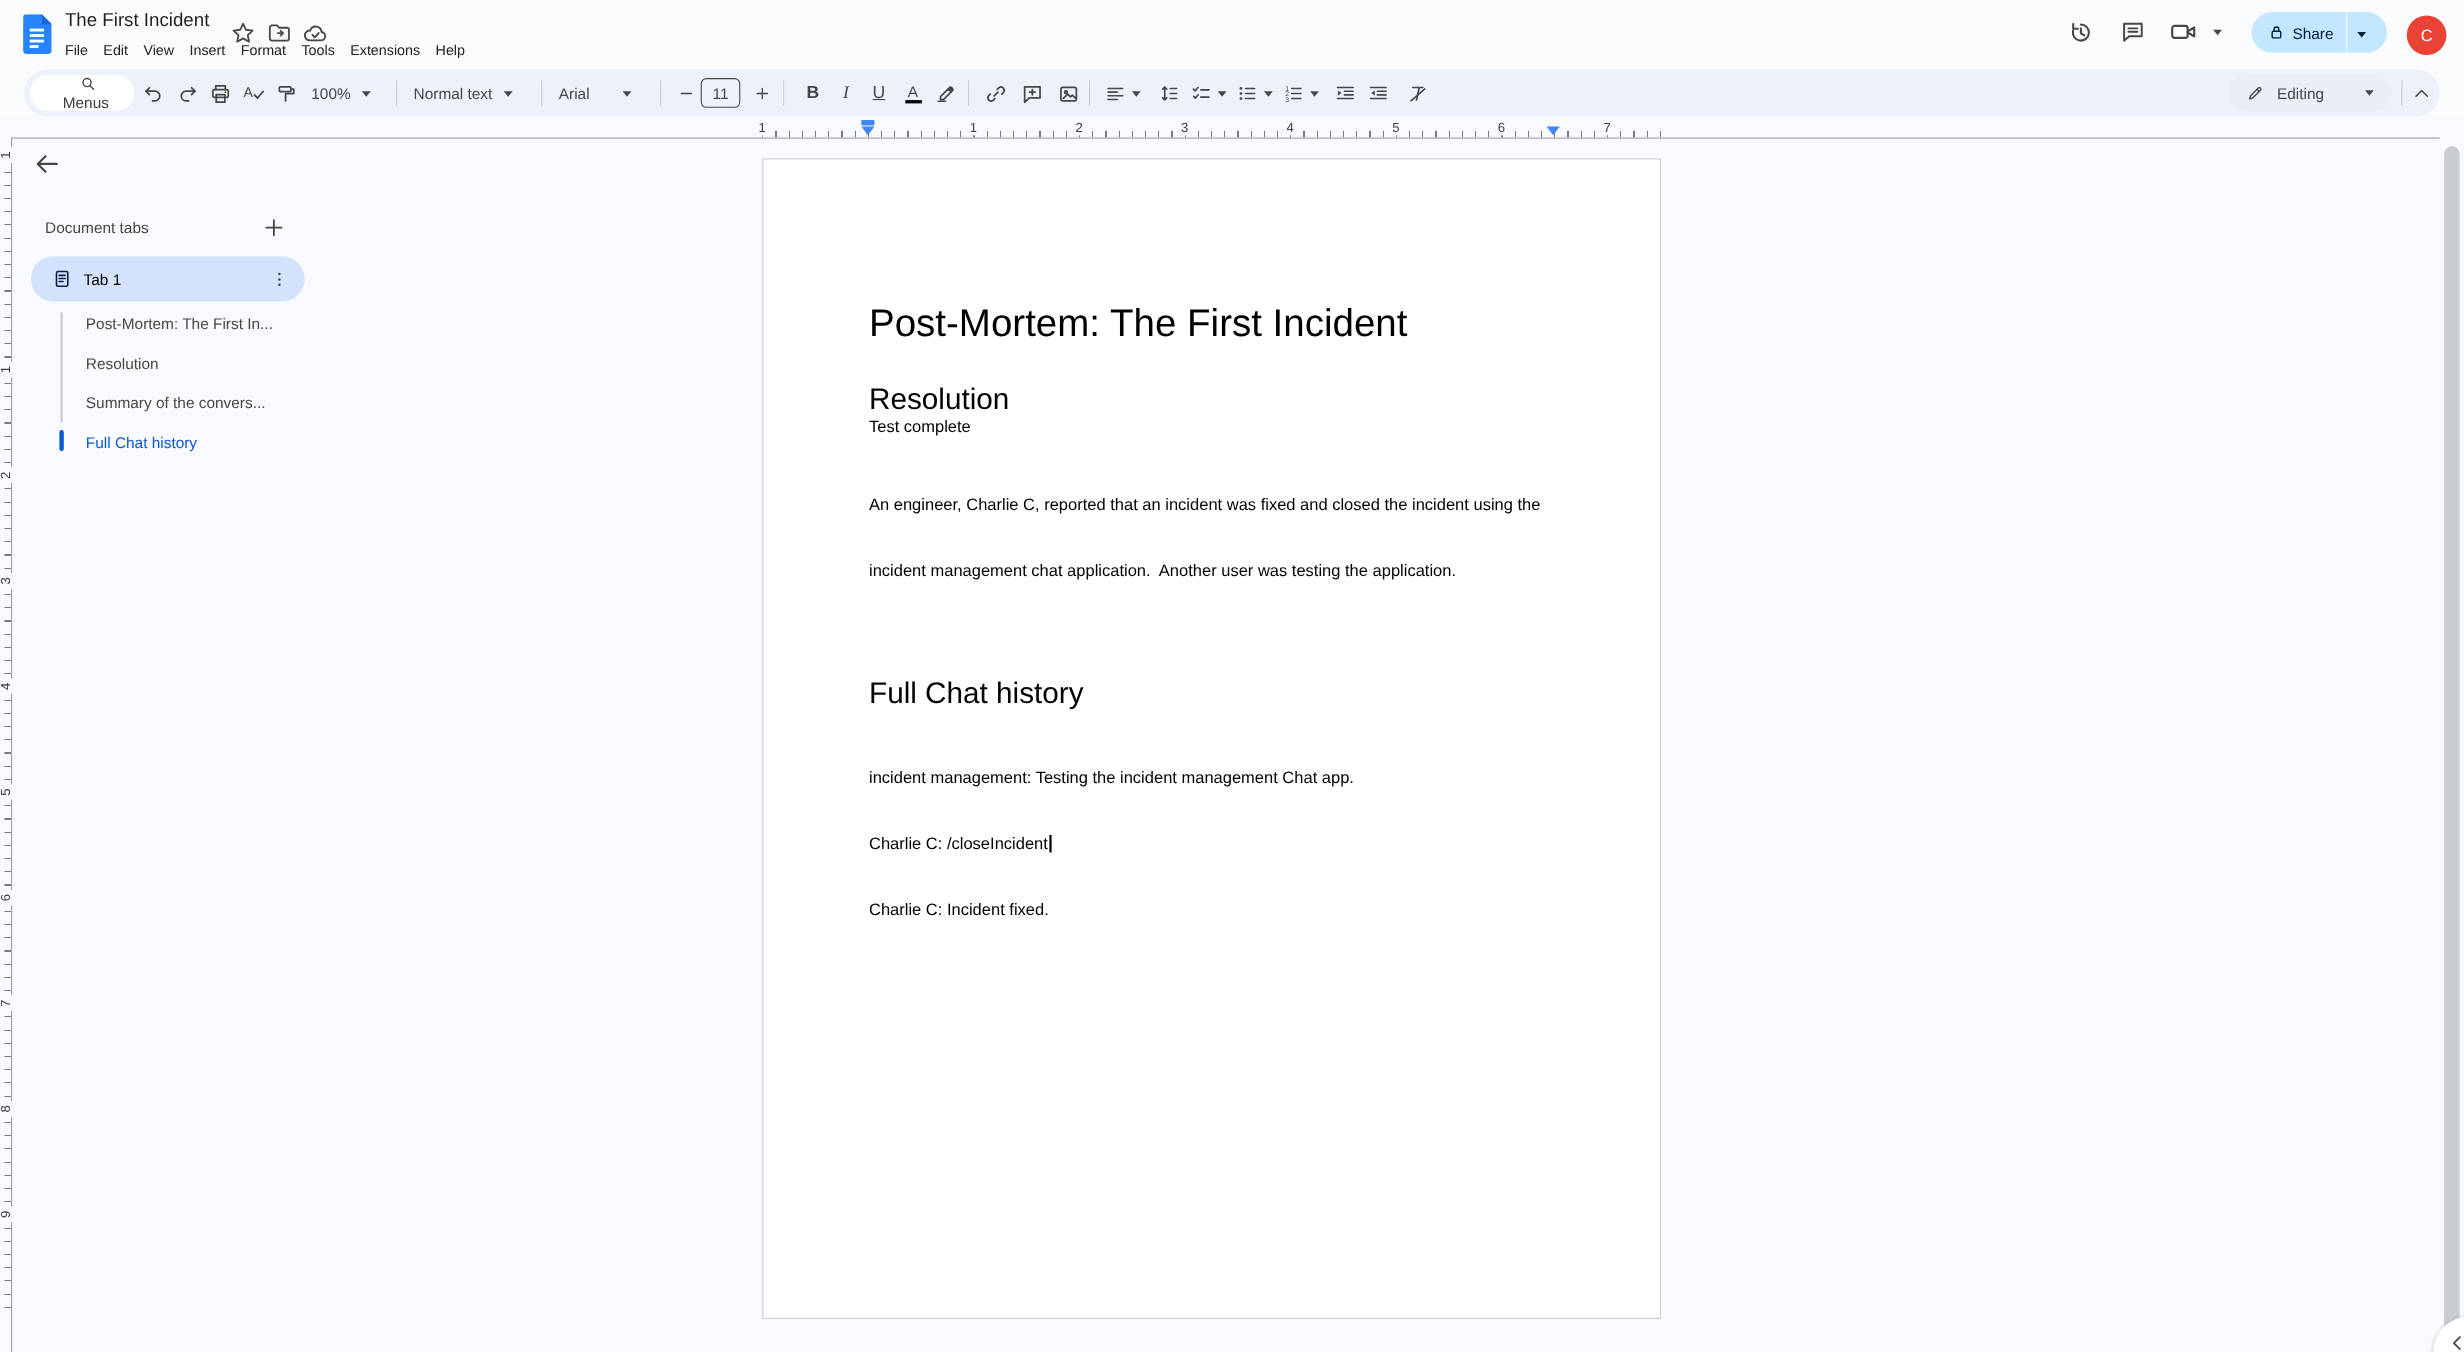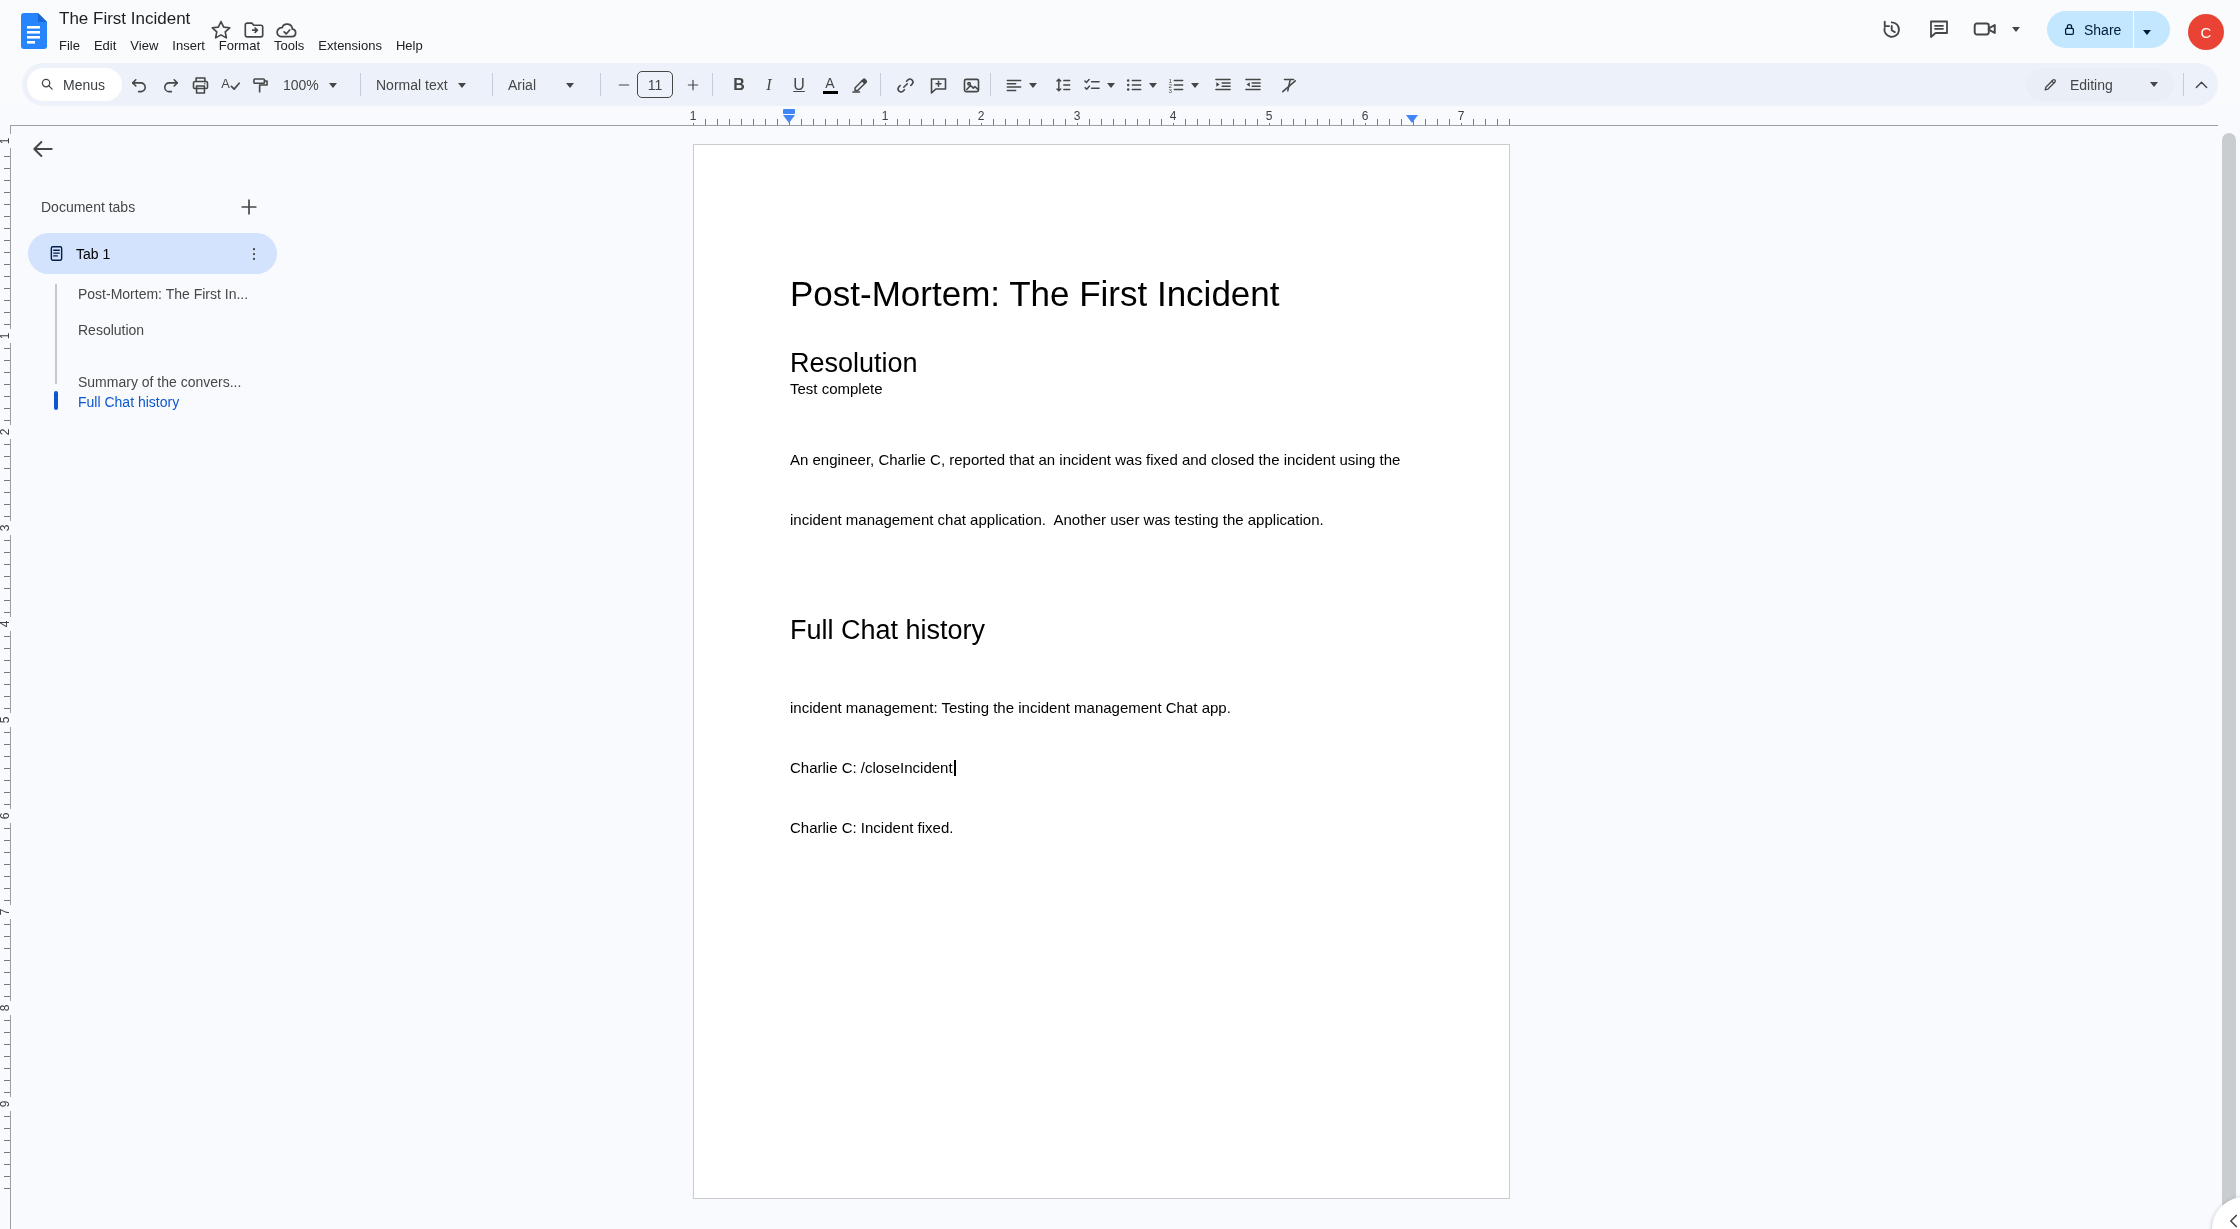--- a/index.html
+++ b/index.html
@@ -19,21 +19,21 @@
   .menubar span { font-size:13px; color:#202124; padding:2px 7px; border-radius:6px; cursor:pointer; }
   .hr-btn { position:absolute; top:14px; width:30px; height:30px; display:flex; align-items:center; justify-content:center; cursor:pointer; }
   .share-btn { position:absolute; left:2047px; top:11px; width:123px; height:37px; background:#c2e7ff; border-radius:19px; display:flex; align-items:center; cursor:pointer; }
   .share-btn .lbl { font-size:14px; font-weight:500; color:#001d35; margin-left:6px; }
   .share-div { width:1px; height:37px; background:rgba(255,255,255,.85); margin-left:12px; }
   .avatar { position:absolute; left:2188px; top:14px; width:36px; height:36px; border-radius:50%; background:#ea4335; color:#fff; font-size:15px; font-weight:500; display:flex; align-items:center; justify-content:center; cursor:pointer; }
 
   
   .toolbar { position:absolute; left:22px; top:63px; width:2196px; height:43px; background:#edf2fa; border-radius:22px; }
   .toolbar .tbi { position:absolute; top:11px; width:22px; height:22px; display:flex; align-items:center; justify-content:center; cursor:pointer; color:#444746; }
-  .menus-pill { position:absolute; left:5px; top:5px; width:95px; height:33px; background:#fff; border-radius:17px; display:flex; align-items:center; cursor:pointer; }
+  .menus-pill { position:absolute; left:5px; top:5px; width:95px; height:33px; background:#fff; border-radius:17px; display:flex; align-items:center; cursor:pointer;flex-direction:column; }
   .menus-pill .lbl { font-size:14px; color:#3c4043; margin-left:7px; }
   .tb-div { position:absolute; top:10px; width:1px; height:23px; background:#c7cdd6; }
   .tb-text { font-size:14px; color:#444746; white-space:nowrap; }
   .caret { width:0; height:0; border-left:4.5px solid transparent; border-right:4.5px solid transparent; border-top:5px solid #444746; display:inline-block; }
   .sel { position:absolute; top:11px; height:22px; display:flex; align-items:center; gap:10px; cursor:pointer; }
   .size-box { position:absolute; left:615px; top:8px; width:36px; height:27px; border:1.5px solid #444746; border-radius:5px; display:flex; align-items:center; justify-content:center; font-size:14px; color:#444746; cursor:text; }
   .tb-letter { font-size:16px; color:#444746; }
   .editing-pill { position:absolute; right:44px; top:5px; width:148px; height:33px; background:#e9eef7; border-radius:17px; display:flex; align-items:center; cursor:pointer; }
 
   
@@ -414,21 +414,21 @@
         <circle cx="12" cy="5.5" r="1.5" fill="#444746"></circle>
         <circle cx="12" cy="12" r="1.5" fill="#444746"></circle>
         <circle cx="12" cy="18.5" r="1.5" fill="#444746"></circle>
       </svg>
   </span>
 </div>
 <div class="rail"></div>
 <div class="active-bar"></div>
 <div class="outline-item" style="top:284px">Post-Mortem: The First In...</div>
 <div class="outline-item" style="top:320px">Resolution</div>
-<div class="outline-item" style="top:372px">Summary of the convers...</div>
+<div class="outline-item" style="top:356px">Summary of the convers...</div>
 <div class="outline-item active" style="top:392px">Full Chat history</div>
 
 <div class="page">
   <div class="d-title">Post-Mortem: The First Incident</div>
   <div class="d-h1 mt-res">Resolution</div>
   <div class="d-body mt-test">Test complete</div>
   <div class="d-body mt-sumb">
     <div>An engineer, Charlie C, reported that an incident was fixed and closed the incident using the</div>
     <div>incident management chat application.  Another user was testing the application.</div>
   </div>

